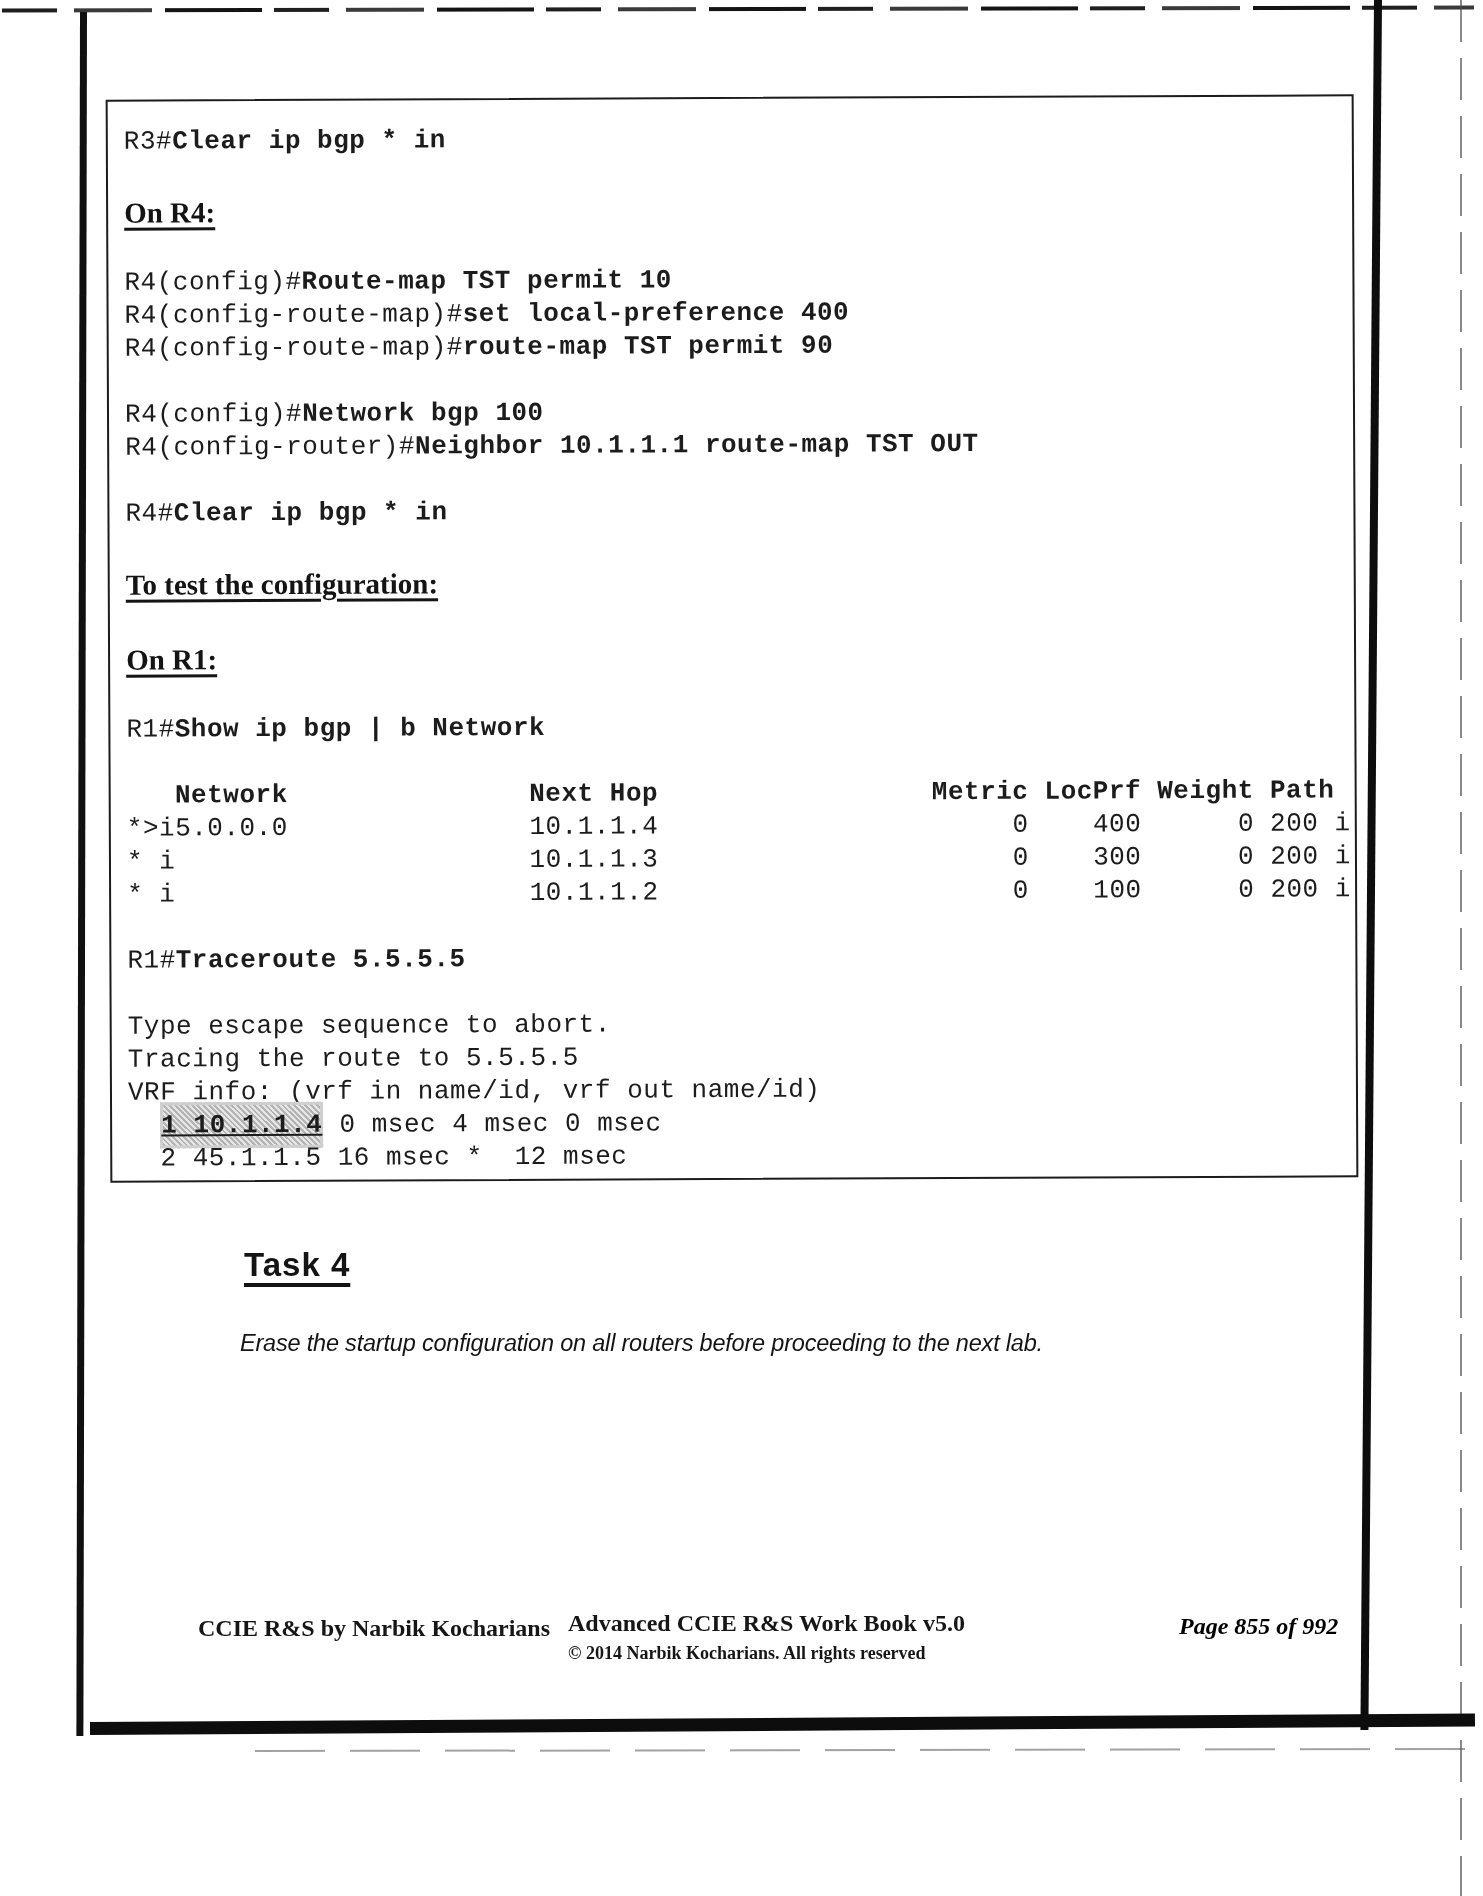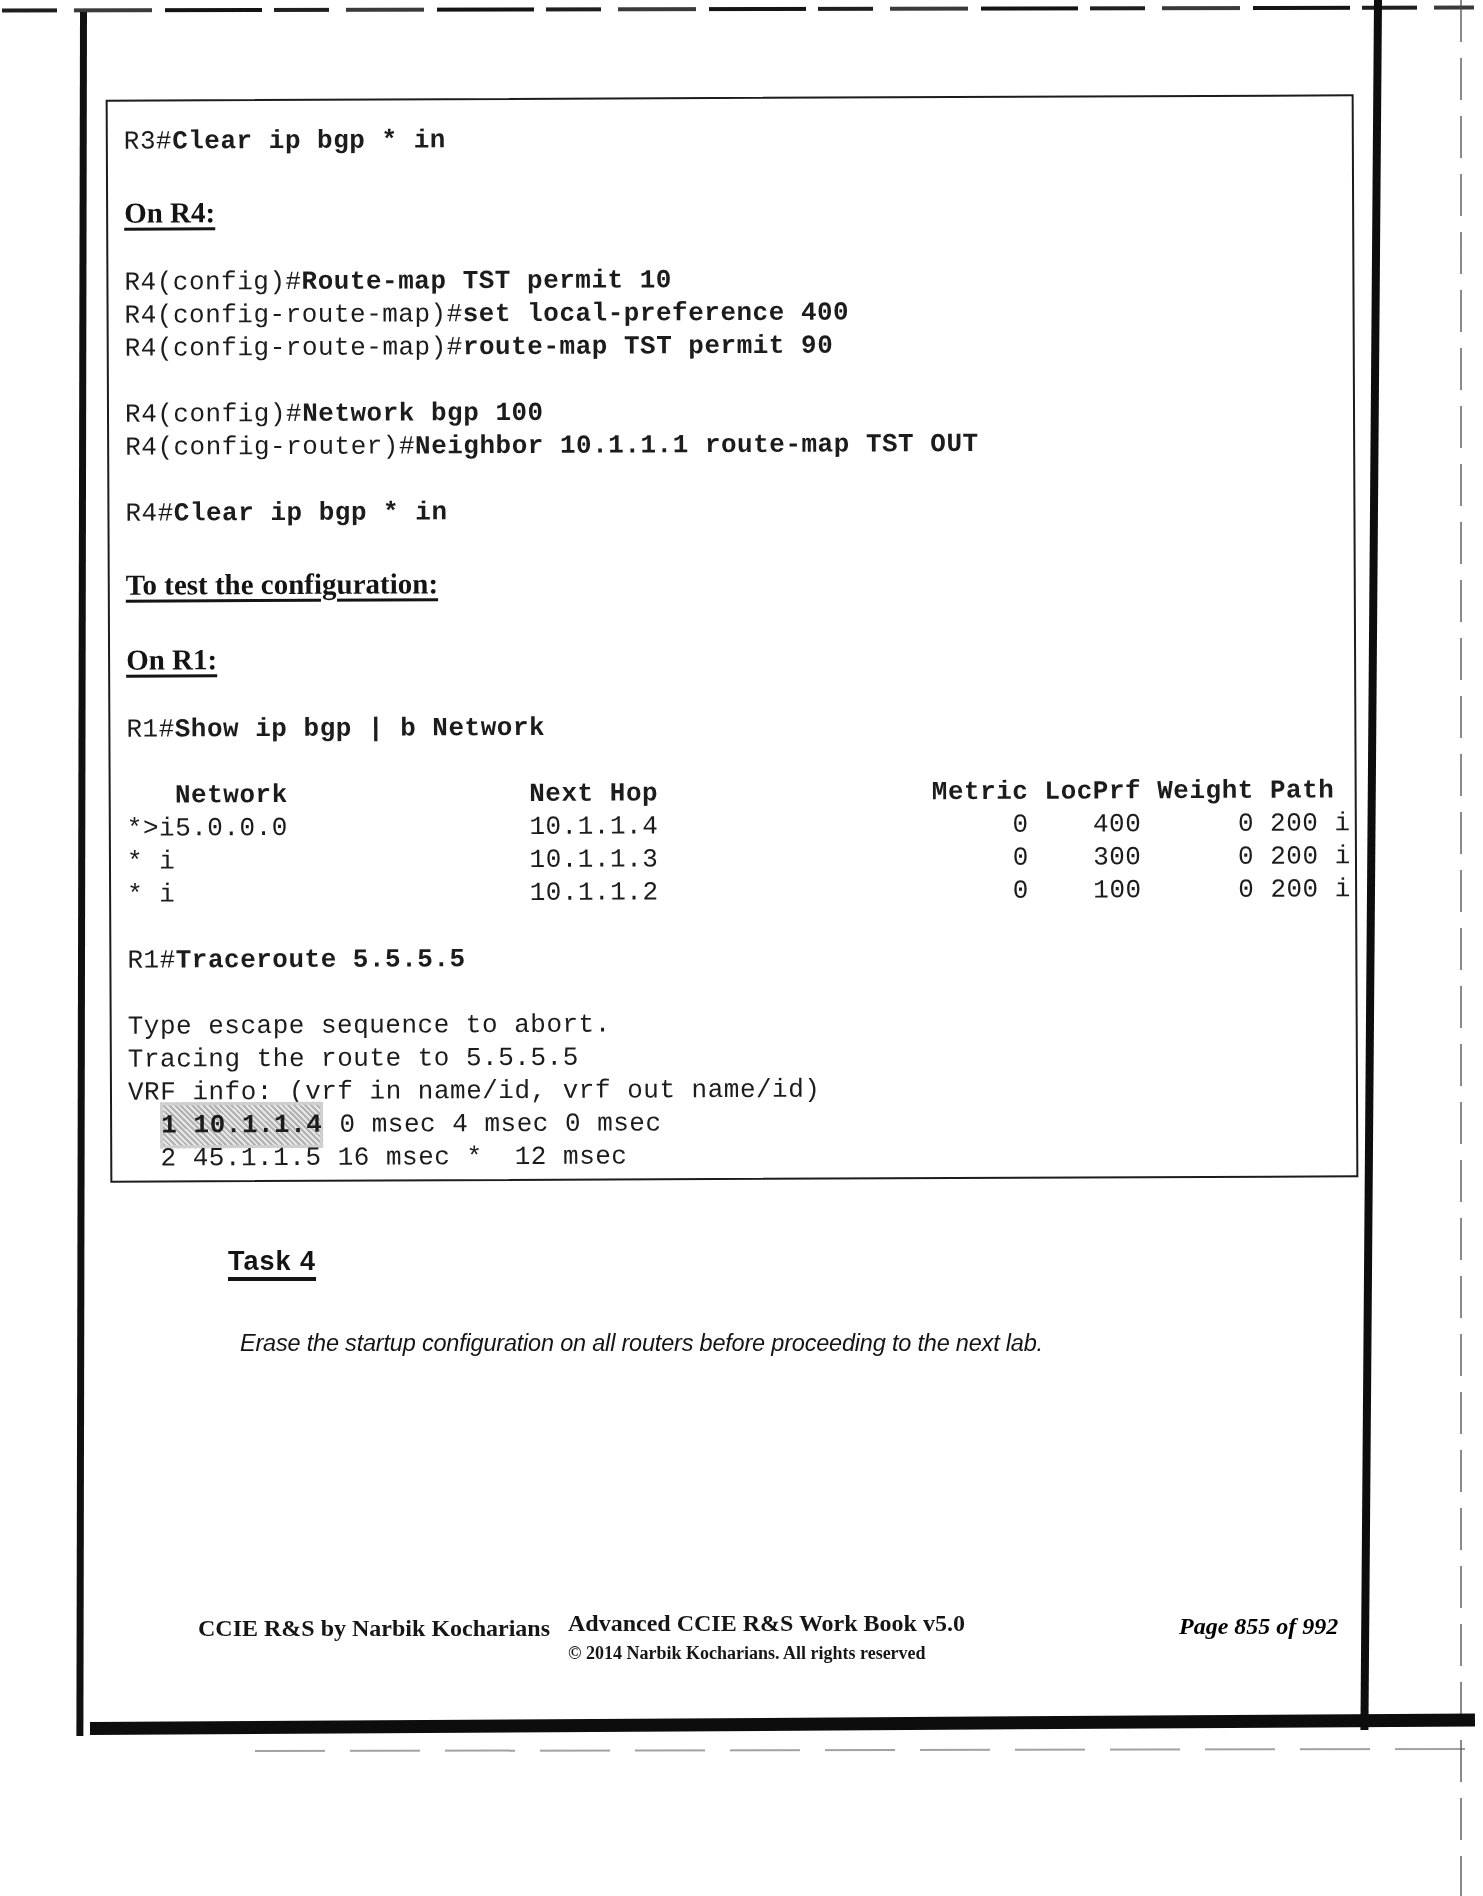--- a/index.html
+++ b/index.html
@@ -61,37 +61,38 @@
     font-size: 26px; line-height: 33px; height: 33px;
     white-space: pre; color: #1c1c1c;
     letter-spacing: 0.5px;
   }
   .line span.b { font-weight: bold; }
   .line span.hl {
     font-weight: bold;
     background: repeating-linear-gradient(45deg, #b3b3b3 0 2px, #e6e6e6 2px 4px);
     box-shadow: 0 0 0 3px #cfcfcf inset;
     padding: 8px 1px;
+    text-decoration: underline;
   }
   .line.blank { height: 33px; }
   .line-heading {
     font-family: "Liberation Serif", "DejaVu Serif", serif;
     font-weight: bold; font-size: 29px; line-height: 42px; height: 42px;
     color: #141414;
     text-decoration: underline;
     text-decoration-thickness: 2.5px;
     text-underline-offset: 5px;
     white-space: pre;
   }
 
   
   .task-title {
-    position: absolute; left: 228px; top: 1246px;
+    position: absolute; left: 244px; top: 1246px;
     font-family: "Liberation Sans", sans-serif;
-    font-weight: bold; font-size: 27px; color: #141414;
+    font-weight: bold; font-size: 33px; color: #141414;
     text-decoration: underline;
     text-decoration-thickness: 3.5px;
     text-underline-offset: 7px;
     letter-spacing: 1px;
   }
   .task-desc {
     position: absolute; left: 240px; top: 1330px; width: 960px;
     font-family: "Liberation Sans", sans-serif;
     font-size: 23.5px; color: #141414; letter-spacing: -0.2px; font-style: italic;
   }

